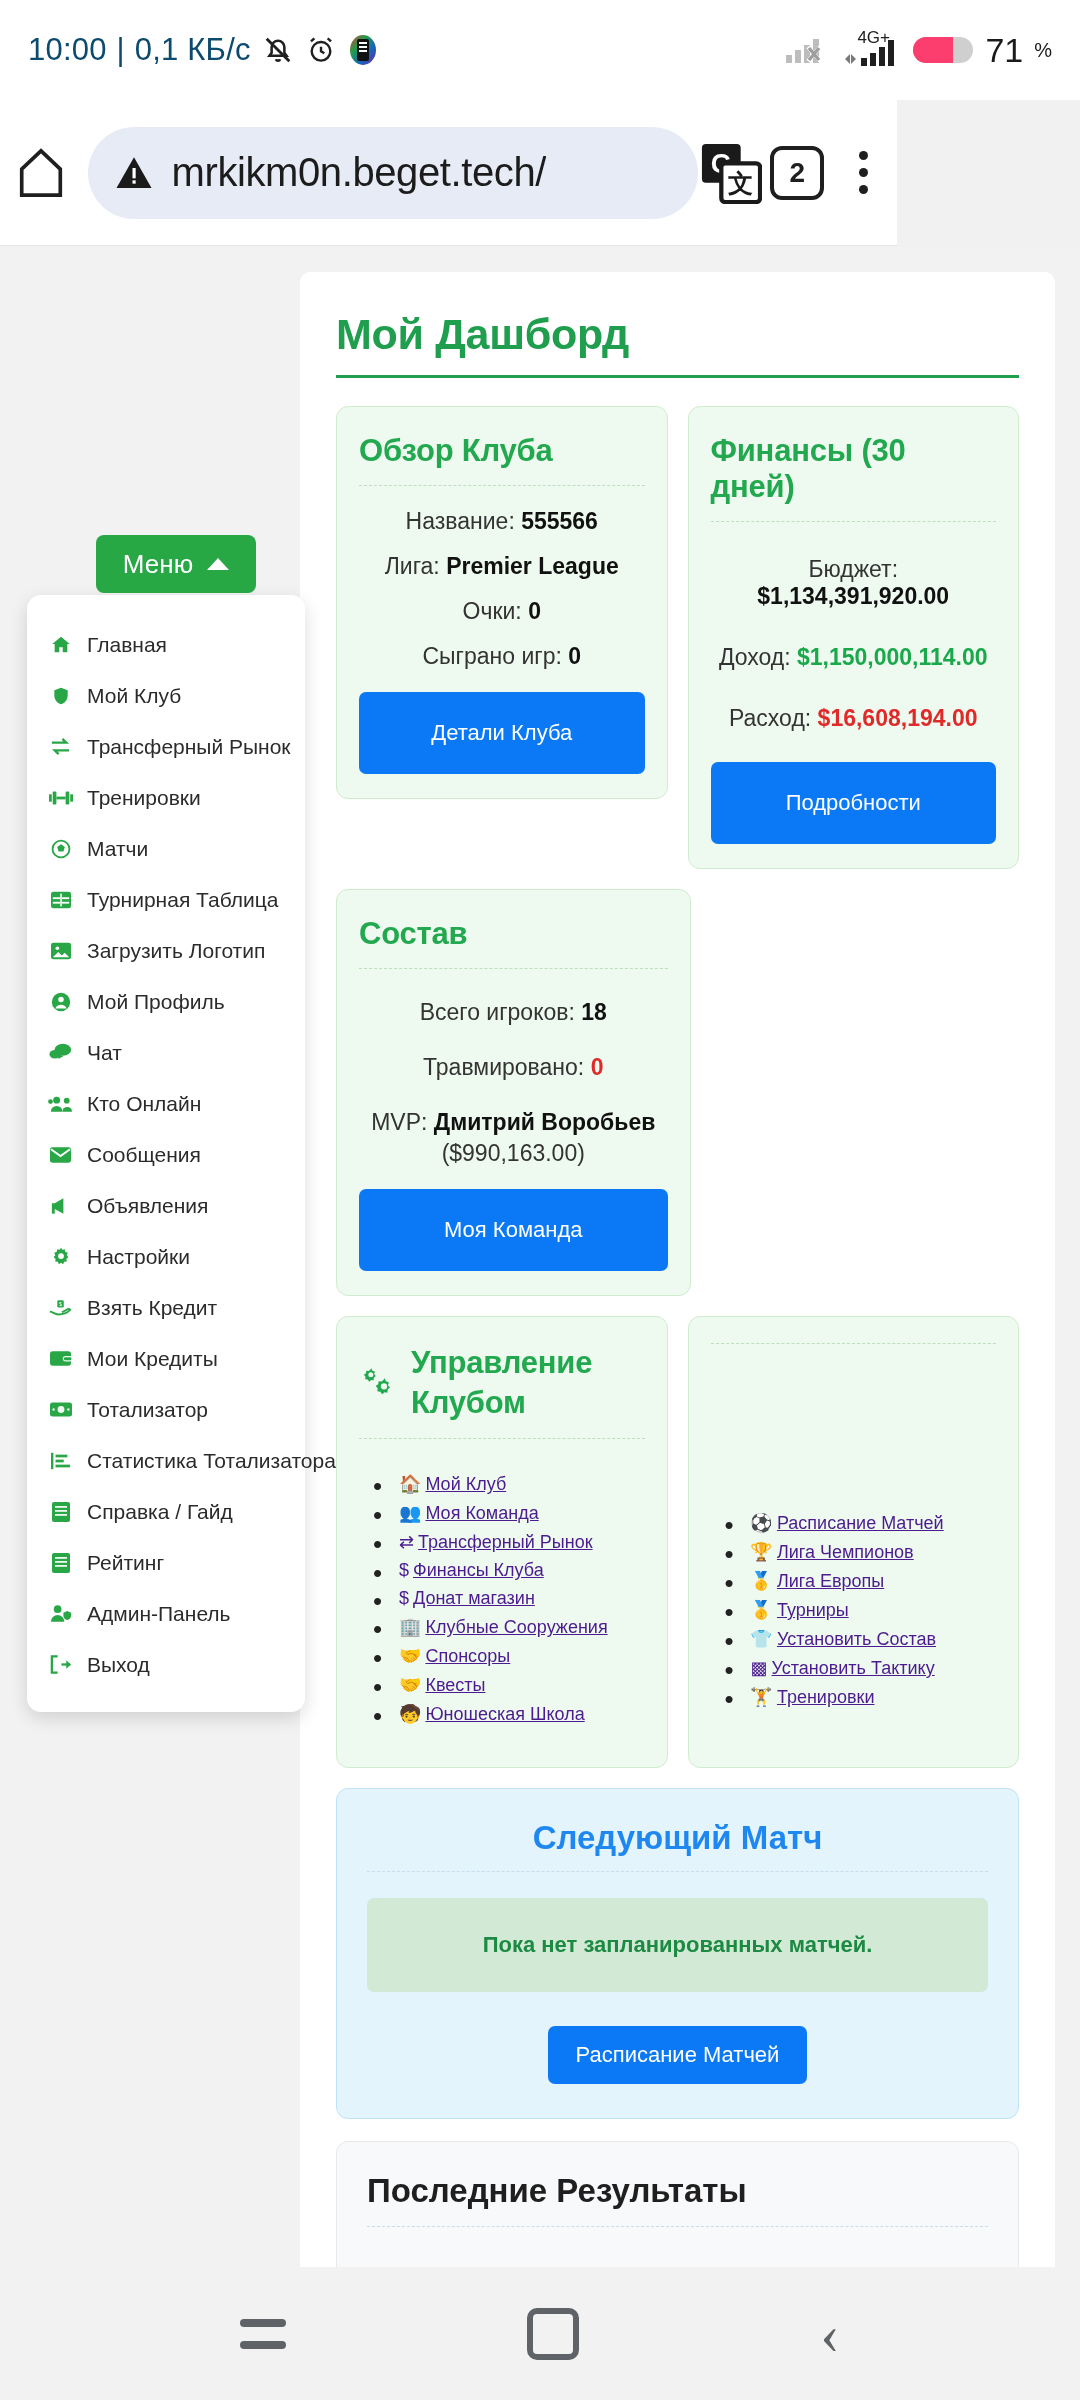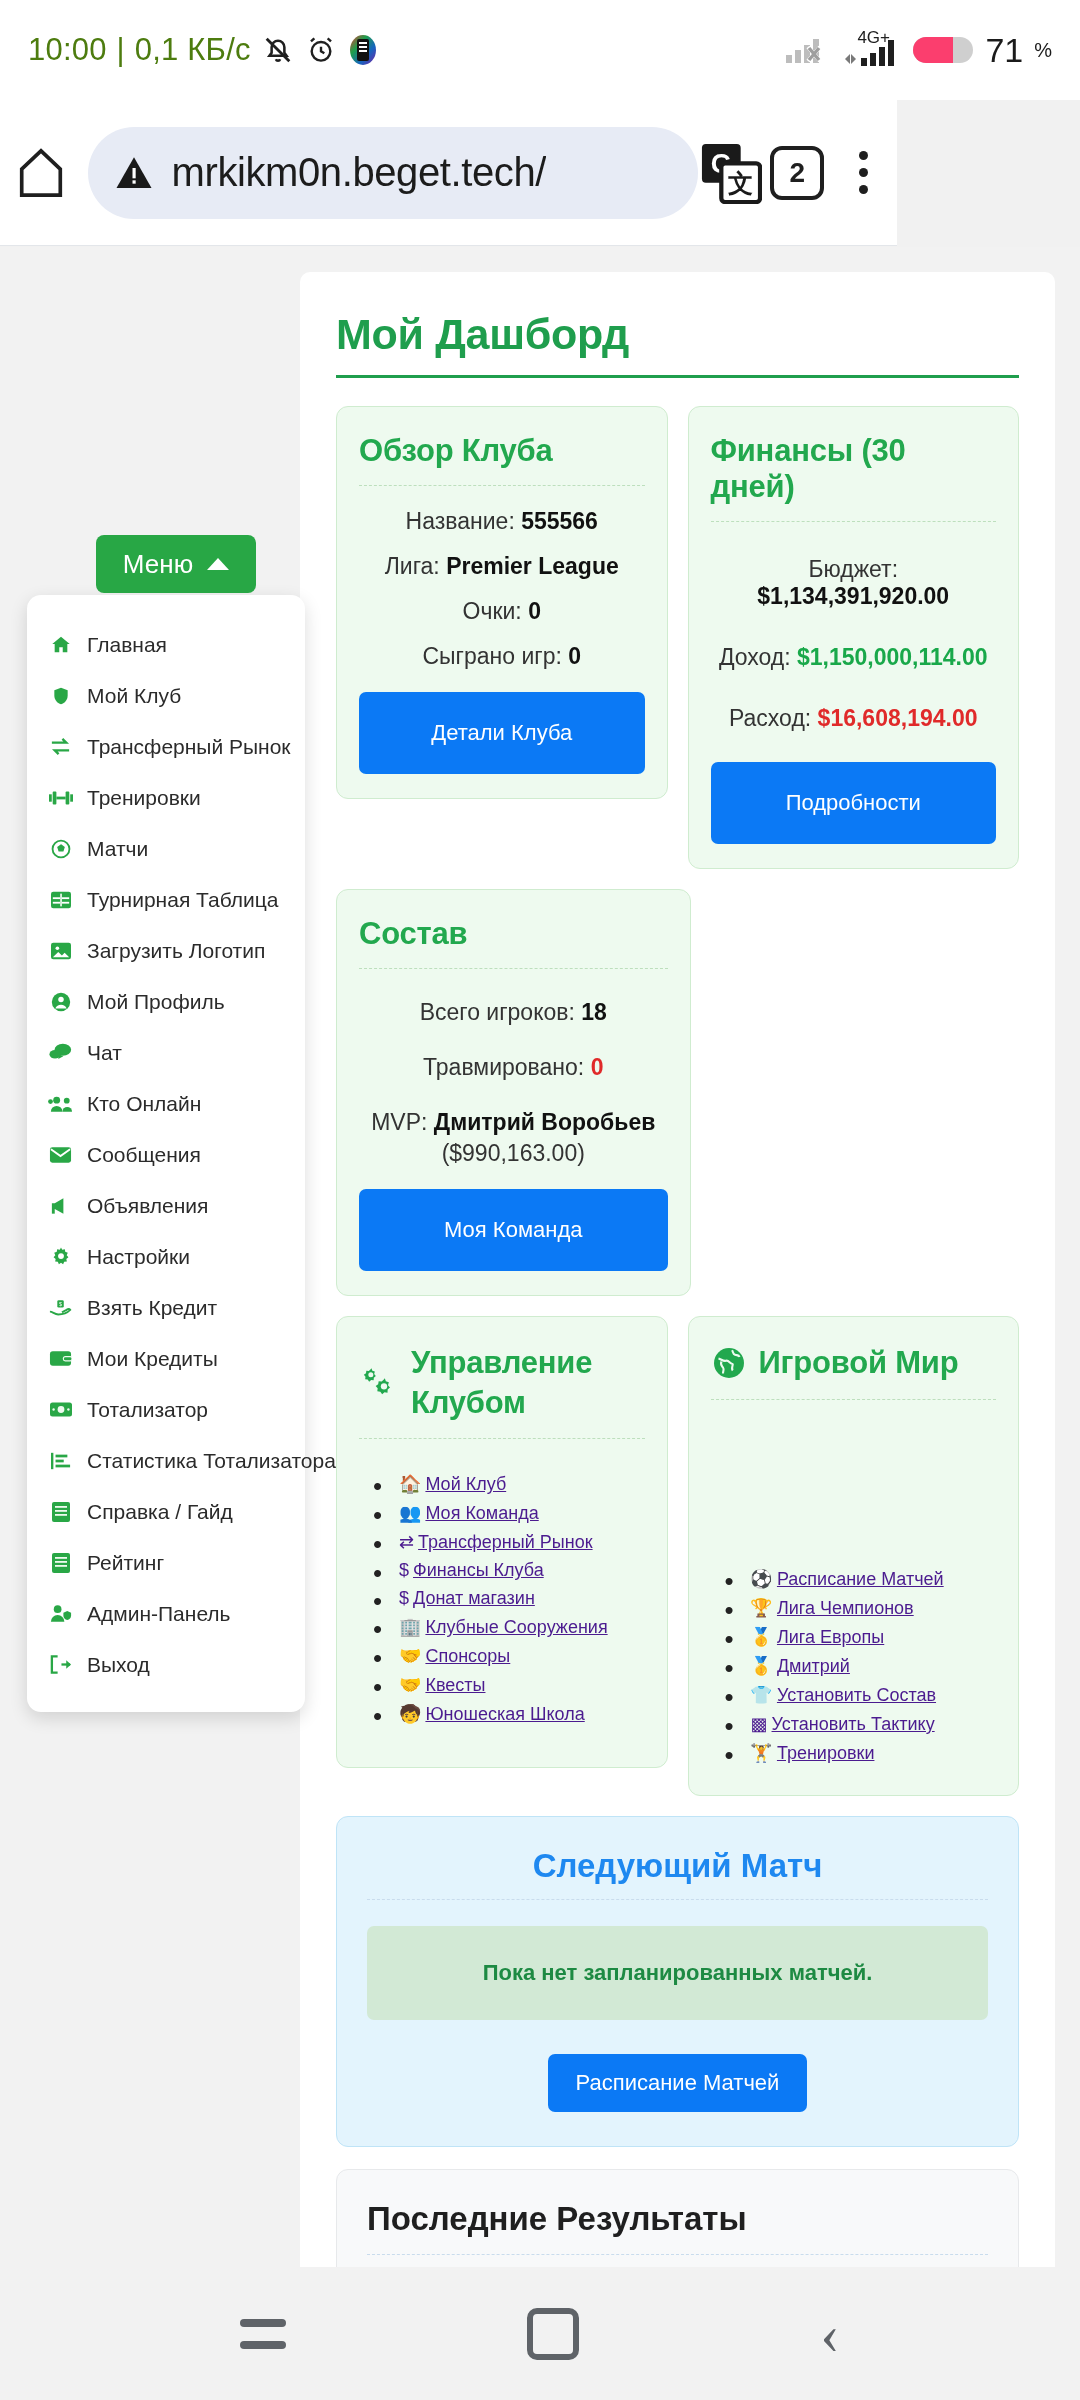--- a/index.html
+++ b/index.html
@@ -11,21 +11,21 @@
   }
   .phone { position: relative; width: 1080px; height: 2400px; background:#f1f1f1; }
 
   
   .statusbar {
     position: absolute; top:0; left:0; width:1080px; height:100px;
     background:#ffffff; display:flex; align-items:center;
     padding: 0 28px; justify-content:space-between;
   }
   .sb-left { display:flex; align-items:center; gap:10px; }
-  .sb-text { font-size:31px; color:#4d7c0f; letter-spacing:.2px; white-space:nowrap;}
+  .sb-text { font-size:31px; color:#0c4a6e; letter-spacing:.2px; white-space:nowrap;}
   .sb-ico { display:inline-block; }
   .sb-right { display:flex; align-items:center; gap:11px; }
   .bat-text { font-size:34px; color:#1b1b1b; font-weight:500; }
   .bat-pct { font-size:20px; color:#1b1b1b; }
   .net-label { font-size:17px; color:#202020; position:absolute; top:-2px; left:14px;}
 
   
   .browserbar {
     position:absolute; top:100px; left:0; width:897px; height:146px;
     background:#fff; display:flex; align-items:center; gap:0;
@@ -368,36 +368,26 @@
             <li><span class="li-ico">$</span><a>Финансы Клуба</a></li>
             <li><span class="li-ico">$</span><a>Донат магазин</a></li>
             <li><span class="li-ico">🏢</span><a>Клубные Сооружения</a></li>
             <li><span class="li-ico">🤝</span><a>Спонсоры</a></li>
             <li><span class="li-ico">🤝</span><a>Квесты</a></li>
             <li><span class="li-ico">🧒</span><a>Юношеская Школа</a></li>
           </ul>
         </div>
 
         <div class="card world-card">
-          <div class="card-h with-ico">
-            <span>
-              <svg width="36" height="36" viewBox="0 0 24 24">
-                <circle cx="12" cy="12" r="10" fill="#22a84e"></circle>
-                <path d="M5 9c2 .5 3 2 5 1.5s2.5 2 4 2-1 3 .5 4.5M8 19c0-2 1-2.5 0-4S6 13 7 11" stroke="#eefaef" stroke-width="1.4" fill="none"></path>
-                <path d="M14 3.5c1 1.5.5 2.5 2 3s2.5 0 3 1.5" stroke="#eefaef" stroke-width="1.4" fill="none"></path>
-              </svg>
-            </span>
-            <span>Игровой Мир</span>
-          </div>
           <div class="dotted"></div>
           <ul class="linklist">
             <li><span class="li-ico">⚽</span><a>Расписание Матчей</a></li>
             <li><span class="li-ico">🏆</span><a>Лига Чемпионов</a></li>
             <li><span class="li-ico">🥇</span><a>Лига Европы</a></li>
-            <li><span class="li-ico">🥇</span><a>Дмитрий</a></li>
+            <li><span class="li-ico">🥇</span><a>Турниры</a></li>
             <li><span class="li-ico">👕</span><a>Установить Состав</a></li>
             <li><span class="li-ico">▩</span><a>Установить Тактику</a></li>
             <li><span class="li-ico">🏋</span><a>Тренировки</a></li>
           </ul>
         </div>
       </div>
 
       <div class="nm-card">
         <div class="nm-h">Следующий Матч</div>
         <div class="dotted-lite"></div>

